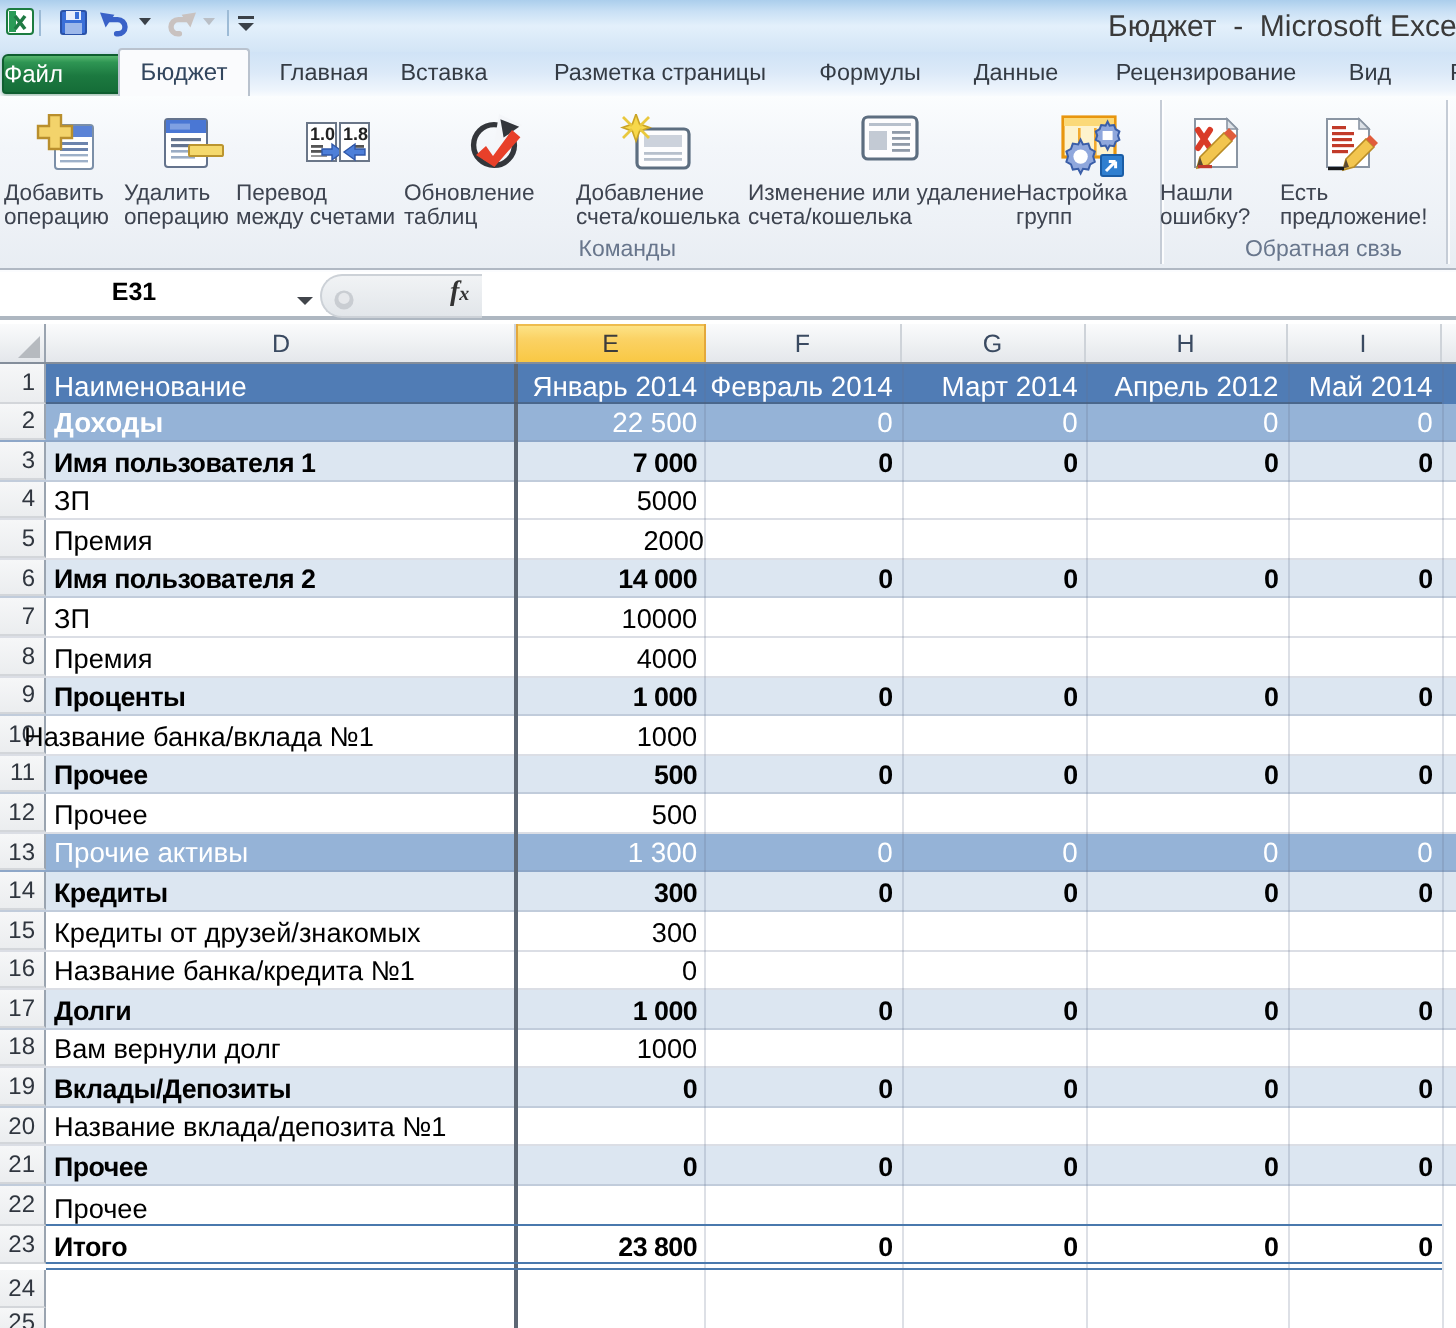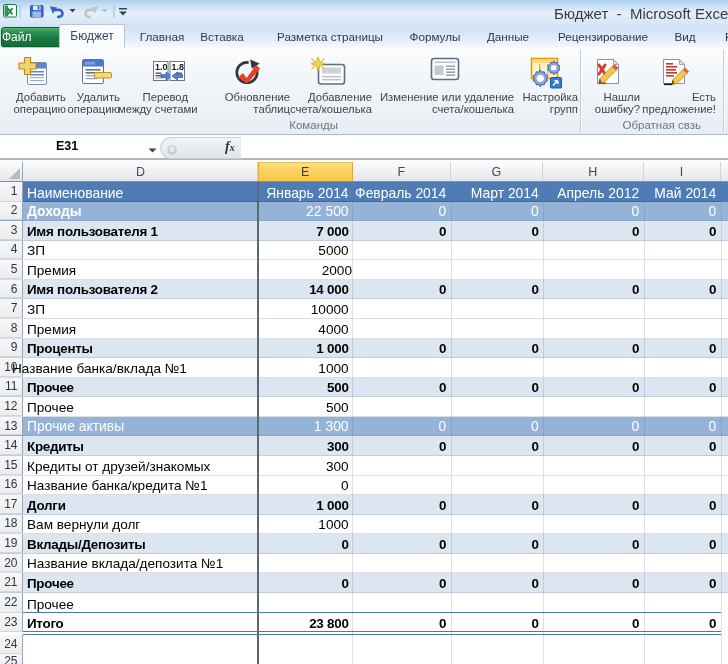--- a/index.html
+++ b/index.html
@@ -20,21 +20,21 @@
   box-shadow:0 1px 2px rgba(60,120,80,.45); }
 #activetab { position:absolute; left:59px; top:-2.2px; width:66px; height:24px;
   background:#fafbfd; border:1px solid #b9c2ce; border-bottom:none; border-radius:2px 2px 0 0;
   font-size:12px; color:#32465e; text-align:center; line-height:23px; }
 
 #ribbon { position:absolute; left:0; top:47.5px; width:728px; height:87px;
   background:linear-gradient(180deg,#fbfdfe 0%,#f3f6fa 30%,#edf1f6 75%,#e8edf3 100%);
   border-bottom:1px solid #b0b8c3; box-shadow:0 1px 0 #fbfcfe; }
 .rbtn { position:absolute; top:0; text-align:center; }
 .ricon { position:absolute; top:9px; }
-.rlab { position:absolute; width:100%; top:43.5px; font-size:11.3px; line-height:12px; color:#3e4450; text-align:right; white-space:nowrap; }
+.rlab { position:absolute; width:100%; top:43.5px; font-size:11.3px; line-height:12px; color:#3e4450; text-align:left; white-space:nowrap; }
 .glab { position:absolute; top:71.5px; font-size:11.5px; color:#68768c; text-align:right; white-space:nowrap; }
 .gsep { position:absolute; top:2px; height:82px; width:1px; background:#c5ccd6; box-shadow:1px 0 0 rgba(255,255,255,.8); }
 
 #fbar { position:absolute; left:0; top:135.5px; width:728px; height:24.5px; background:#fff; border-bottom:2px solid #aeb7c1; }
 #nbox { position:absolute; left:0; top:0; width:150px; height:22.5px; background:#fff;font-weight:bold; }
 #nboxtext { position:absolute; left:0; top:3.5px; width:134px; text-align:center; font-size:12.5px; color:#000; }
 #fxpill { position:absolute; left:159.5px; top:1.5px; width:81px; height:22px; background:linear-gradient(180deg,#f1f3f5,#e2e6ea); border:1px solid #ccd1d7; border-right:none; border-radius:11px 0 0 11px; }
 #fx { position:absolute; left:225px; top:3.5px; font-family:"Liberation Serif",serif; font-style:italic; font-weight:bold; font-size:14px; color:#333; }
 
 #chead { position:absolute; left:0; top:161.5px; width:728px; height:20.5px;

